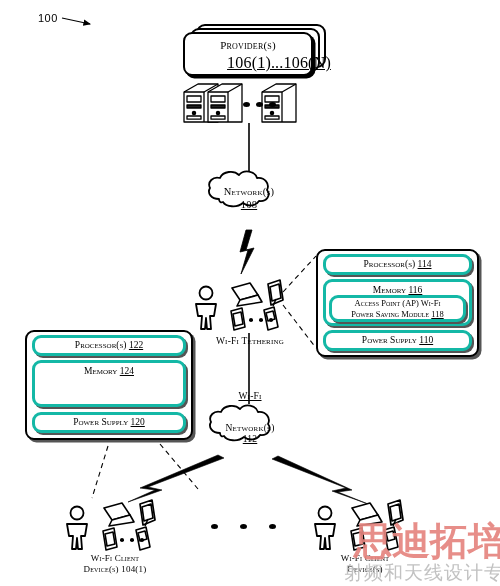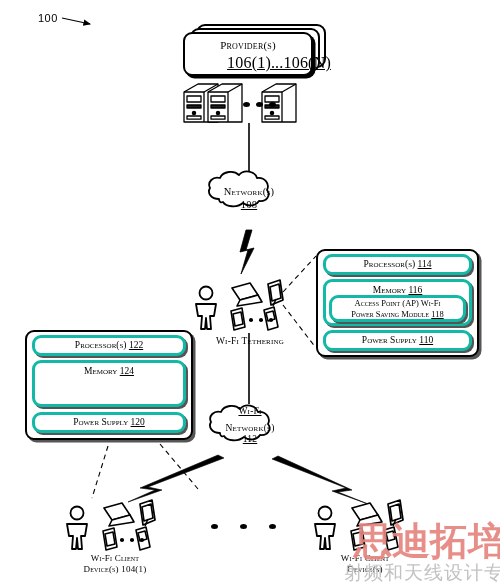--- a/index.html
+++ b/index.html
@@ -297,21 +297,21 @@
 
   <div class="dots sm" style="left:249px;top:318px;">
     <i></i>
       <i></i>
       <i></i>
   </div>
   <div class="lbl" style="left:186px;top:336px;width:128px;font-size:9.5px;">
     <span>Wi-Fi Tethering</span>
   </div>
 
-  <div class="lbl" style="left:200px;top:406px;width:100px;font-size:9.5px;text-decoration:underline;">
+  <div class="lbl" style="left:200px;top:391px;width:100px;font-size:9.5px;text-decoration:underline;">
     <span>Wi-Fi</span>
   </div>
   <div class="lbl" style="left:200px;top:423px;width:100px;font-size:9.5px;">
     <span>Network(s)</span>
   </div>
   <div class="lbl u" style="left:200px;top:434px;width:100px;font-size:9.5px;">
     <span>112</span>
   </div>
 
   <div class="panel" style="left:316px;top:249px;width:163px;height:108px;"></div>

